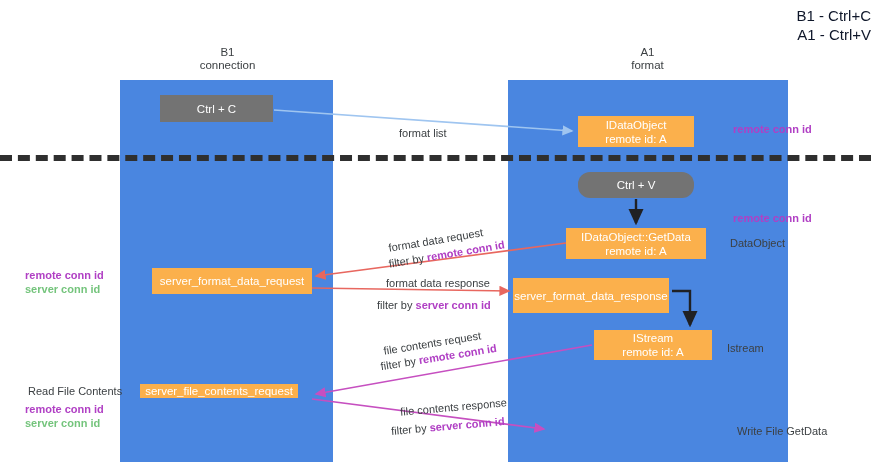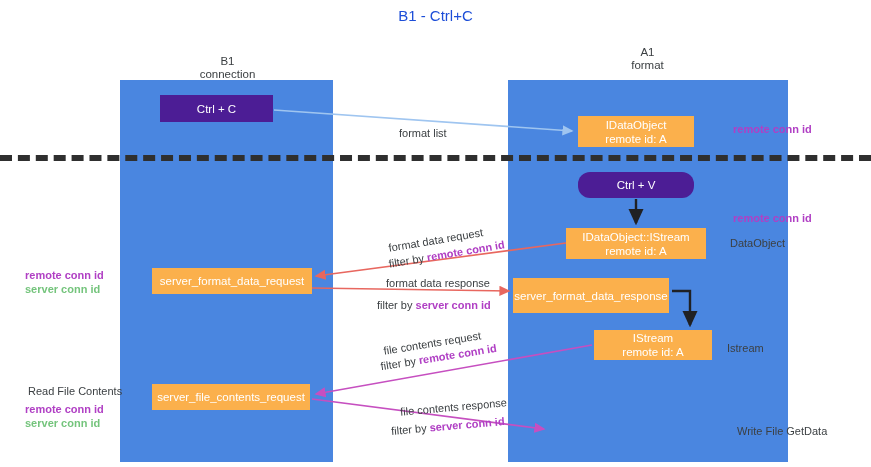--- a/index.html
+++ b/index.html
@@ -14,42 +14,42 @@
 
   .svg-layer{position:absolute;left:0;top:0;width:871px;height:467px;pointer-events:none;}
 
   
   .lane{position:absolute;background:#4a86e0;}
   #lane-b1{left:120px;top:80px;width:213px;height:382px;}
   #lane-a1{left:508px;top:80px;width:280px;height:382px;}
 
   
   .lane-head{position:absolute;text-align:center;color:#3c4043;font-size:11.5px;line-height:13px;}
-  #head-b1{left:135px;top:46px;width:185px;margin-top:9px;}
+  #head-b1{left:135px;top:46px;width:185px;}
   #head-a1{left:545px;top:46px;width:205px;}
 
   
-  #title{position:absolute;left:0;top:6px;width:871px;text-align:center;
-    font-size:15px;line-height:19px;color:#1d4ed8;}
+  #title{position:absolute;left:0;top:6px;width:871px;text-align:right;
+    font-size:15px;line-height:19px;color:#0f172a;}
 
   
   .box{position:absolute;box-sizing:border-box;display:flex;flex-direction:column;
        align-items:center;justify-content:center;color:#ffffff;font-size:11.5px;
        line-height:14px;text-align:center;}
-  .green{background:#4c1d95;}
+  .green{background:#737373;}
   .orange{background:#fbb04c;}
 
   #box-ctrlc{left:160px;top:95px;width:113px;height:27px;}
   #box-idataobject{left:578px;top:116px;width:116px;height:31px;}
   #box-ctrlv{left:578px;top:172px;width:116px;height:26px;border-radius:12px;}
   #box-getdata{left:566px;top:228px;width:140px;height:31px;}
   #box-sfdreq{left:152px;top:268px;width:160px;height:26px;}
   #box-sfdres{left:513px;top:278px;width:156px;height:35px;}
   #box-istream{left:594px;top:330px;width:118px;height:30px;}
-  #box-sfcreq{left:152px;top:384px;width:158px;height:26px;}
+  #box-sfcreq{left:140px;top:384px;width:158px;height:14px;}
   #box-sfcres{left:548px;top:417px;width:157px;height:26px;}
 
   
   .lbl{position:absolute;color:#3c4043;font-size:11px;line-height:14px;white-space:nowrap;}
   .purple{color:#b03fc4;font-weight:bold;}
   .green-t{color:#74c47c;font-weight:bold;}
 
   #l-formatlist{left:399px;top:86px;margin-top:40px;}
   #l-remote1{left:733px;top:122px;}
   #l-remote2{left:733px;top:211px;}
@@ -76,20 +76,21 @@
   #dashed{position:absolute;left:0;top:155px;width:871px;height:0;
     border-top:6px dashed #2f2f2f;}
 </style>
 </head>
 <body>
 
 <div id="stage">
 
   <div id="title">
     <div>B1 - Ctrl+C</div>
+    <div>A1 - Ctrl+V</div>
   </div>
 
   <div class="lane" id="lane-b1"></div>
   <div class="lane" id="lane-a1"></div>
 
   <div class="lane-head" id="head-b1">
     <div>B1</div>
     <div>connection</div>
   </div>
   <div class="lane-head" id="head-a1">
@@ -137,21 +138,21 @@
   <div class="box orange" id="box-idataobject">
     <span>IDataObject</span>
     <span>remote id: A</span>
   </div>
 
   <div class="box green" id="box-ctrlv">
     <span>Ctrl + V</span>
   </div>
 
   <div class="box orange" id="box-getdata">
-    <span>IDataObject::IStream</span>
+    <span>IDataObject::GetData</span>
     <span>remote id: A</span>
   </div>
 
   <div class="box orange" id="box-sfdreq">
     <span>server_format_data_request</span>
   </div>
 
   <div class="box orange" id="box-sfdres">
     <span>server_format_data_response</span>
   </div>

